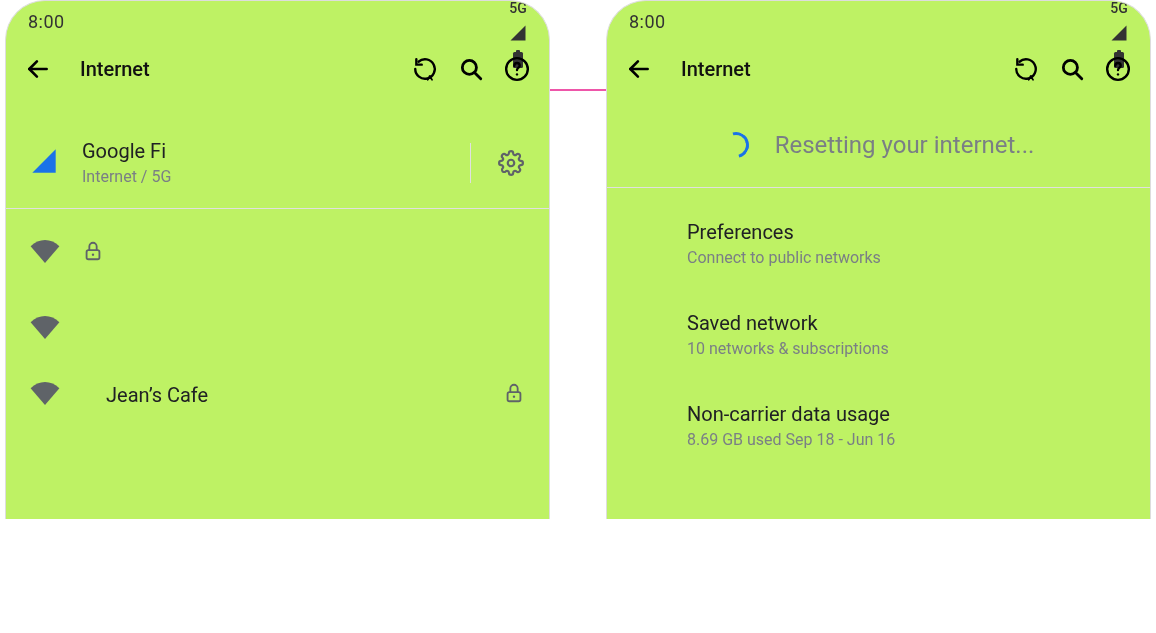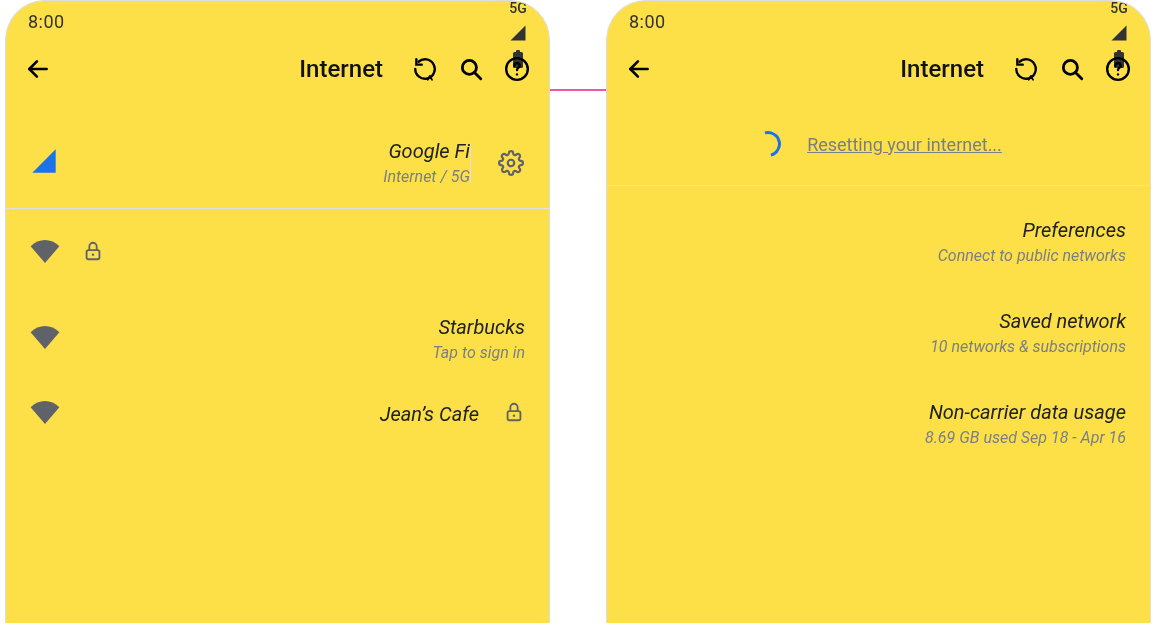--- a/index.html
+++ b/index.html
@@ -9,28 +9,27 @@
     height: 633px;
     font-family: Roboto, "Helvetica Neue", Arial, sans-serif;
     background: #fff;
     position: relative;
     overflow: hidden;
   }
   .phone {
     position: absolute;
     top: 0;
     width: 545px;
-    height: 623px;
-    background: #fde047;
+    height: 519px;
+    background: #bef264;
     border: 1px solid #ddd;
     border-top-left-radius: 40px;
     border-top-right-radius: 40px;
     border-bottom: none;
     overflow: hidden;
-    text-align: right;
   }
   .phone.left  { left: 5px; }
   .phone.right { left: 606px; }
 
   
   .status-bar {
     display: flex;
     align-items: center;
     height: 40px;
     padding: 0 22px;
@@ -45,41 +44,40 @@
 
   
   .app-bar {
     display: flex;
     align-items: center;
     height: 56px;
     padding: 0 18px;
     gap: 28px;
   }
   .app-bar .title {
-    font-size: 24px;
+    font-size: 20px;
     font-weight: 500;
     color: #111;
     flex: 1;
   }
   .app-bar .actions { display: flex; gap: 18px; align-items: center; }
   .icon-btn {
     width: 28px; height: 28px;
     display: flex; align-items: center; justify-content: center;
     cursor: pointer;
   }
 
   
   .list { padding-top: 28px; }
   .divider { height: 1px; background: #e0e0e0; margin: 0; }
   .row {
     display: flex;
     align-items: center;
     padding: 14px 24px 14px 24px;
     min-height: 64px;
-    font-style: italic;
   }
   .row .leading {
     width: 52px;
     display: flex;
     justify-content: flex-start;
     align-items: center;
     padding-right: 12px;
   }
   .row .text { flex: 1; }
   .row .primary { font-size: 20px; color: #202124; }
@@ -105,23 +103,22 @@
     pointer-events: none;
   }
 
   
   .loader {
     display: flex;
     align-items: center;
     justify-content: center;
     gap: 26px;
     padding: 34px 0 28px;
-    font-size: 18px;
+    font-size: 24px;
     color: #7a7f85;
-    text-decoration: underline;
   }
   .spinner {
     width: 26px; height: 26px;
     border: 3px solid transparent;
     border-top-color: #1a73e8;
     border-right-color: #1a73e8;
     border-radius: 50%;
     transform: rotate(30deg);
   }
 </style>
@@ -243,24 +240,20 @@
     </div>
 
     <div class="row" style="padding-top:18px;padding-bottom:18px;">
       <div class="leading">
         <span>
           <svg width="30" height="24" viewBox="0 0 24 20">
               <path d="M12 20 L0 6 C7 -1 17 -1 24 6 Z" fill="#5f6368"></path>
             </svg>
         </span>
       </div>
-      <div class="text">
-        <div class="primary">Starbucks</div>
-        <div class="secondary">Tap to sign in</div>
-      </div>
       <div class="trailing"></div>
     </div>
 
     <div class="row" style="padding-top:20px;padding-bottom:30px;gap:24px;">
       <div class="leading">
         <span>
           <svg width="30" height="24" viewBox="0 0 24 20">
               <path d="M12 20 L0 6 C7 -1 17 -1 24 6 Z" fill="#5f6368"></path>
             </svg>
         </span>
@@ -362,18 +355,18 @@
     </div>
     <div class="row" style="padding-left:80px;padding-top:22px;padding-bottom:22px;">
       <div class="text">
         <div class="primary">Saved network</div>
         <div class="secondary">10 networks &amp; subscriptions</div>
       </div>
     </div>
     <div class="row" style="padding-left:80px;padding-top:22px;padding-bottom:22px;">
       <div class="text">
         <div class="primary">Non-carrier data usage</div>
-        <div class="secondary">8.69 GB used Sep 18 - Apr 16</div>
+        <div class="secondary">8.69 GB used Sep 18 - Jun 16</div>
       </div>
     </div>
   </div>
 
 </div>
 
 </body></html>

